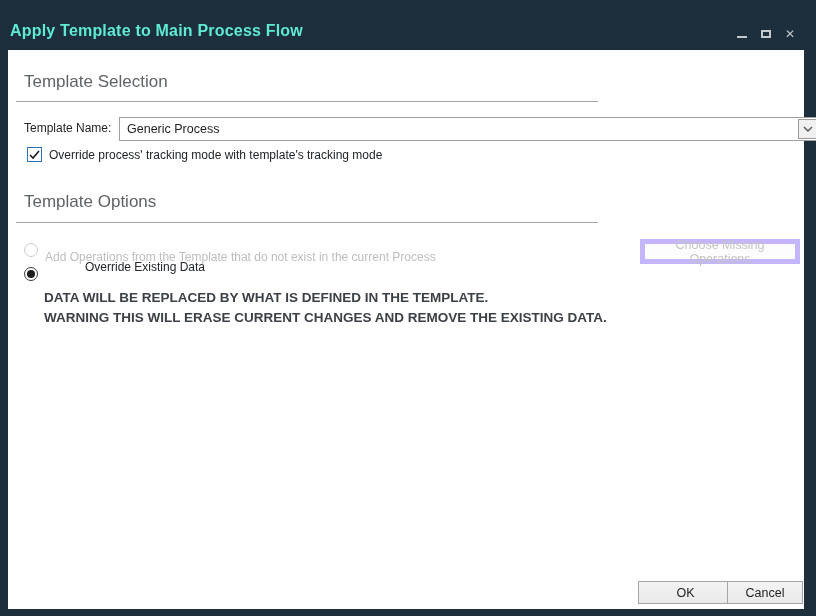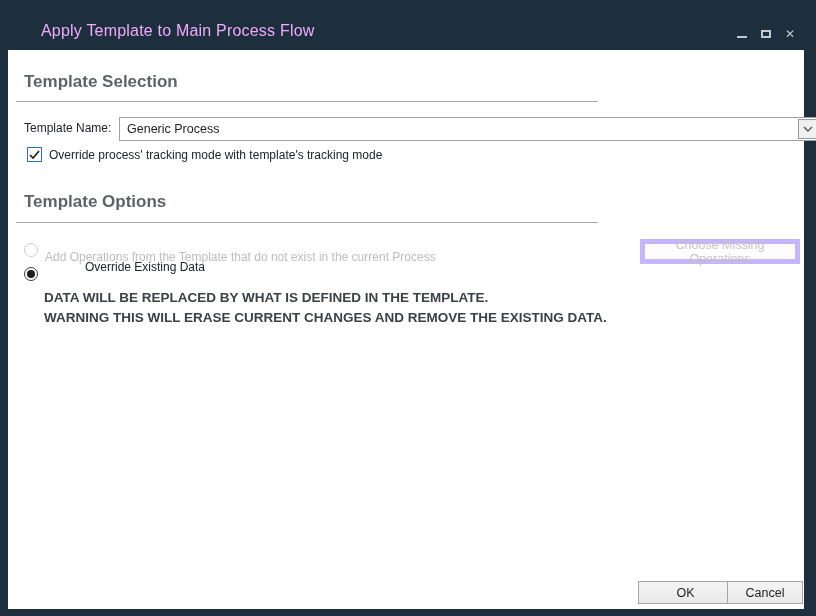--- a/index.html
+++ b/index.html
@@ -12,24 +12,23 @@
     -webkit-font-smoothing:antialiased;
   }
 
   
   .titlebar {
     position:absolute; left:0; top:0; right:0; height:50px;
     background: var(--titlebar-bg, #1d2e3d);
   }
   .window-title {
     position:absolute; left:10px; top:22px;
-    font-size:16px; font-weight:400;
-    color:#f0abfc; letter-spacing:0.2px;
+    font-size:16px; font-weight:700;
+    color:#5eead4; letter-spacing:0.2px;
     white-space:nowrap;
-    margin-left:31px;
   }
   .window-controls {
     position:absolute; top:24px; right:19px;
     display:flex; align-items:center; gap:10px; height:20px;
   }
   .win-btn {
     width:14px; height:16px;
     display:flex; align-items:center; justify-content:center;
     cursor:default;
   }
@@ -39,21 +38,21 @@
 
   
   .content {
     position:absolute; left:8px; top:50px;
     width:796px; height:559px;
     background:#ffffff;
   }
   .abs { position:absolute; }
 
   .section-heading {
-    font-size:17px; font-weight:700;
+    font-size:17px; font-weight:400;
     color: var(--heading-text, #5e6366);
     white-space:nowrap;
   }
   .divider {
     height:1px; background: var(--divider, #a7a7a7);
   }
   .lbl {
     font-size:12px; color: var(--body-text, #212528);
     white-space:nowrap;
   }

